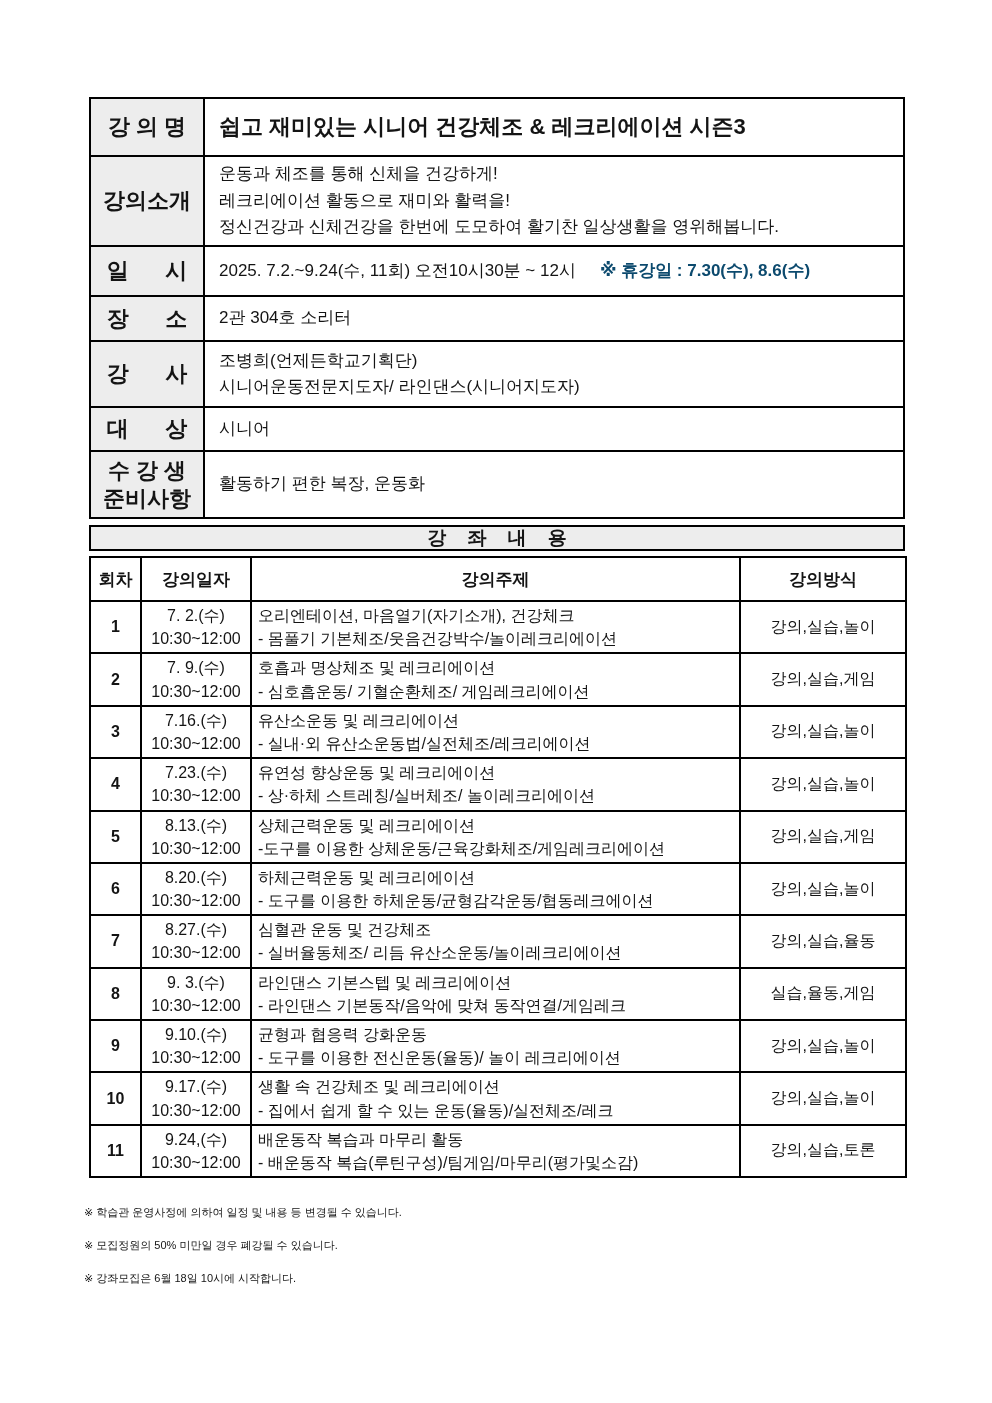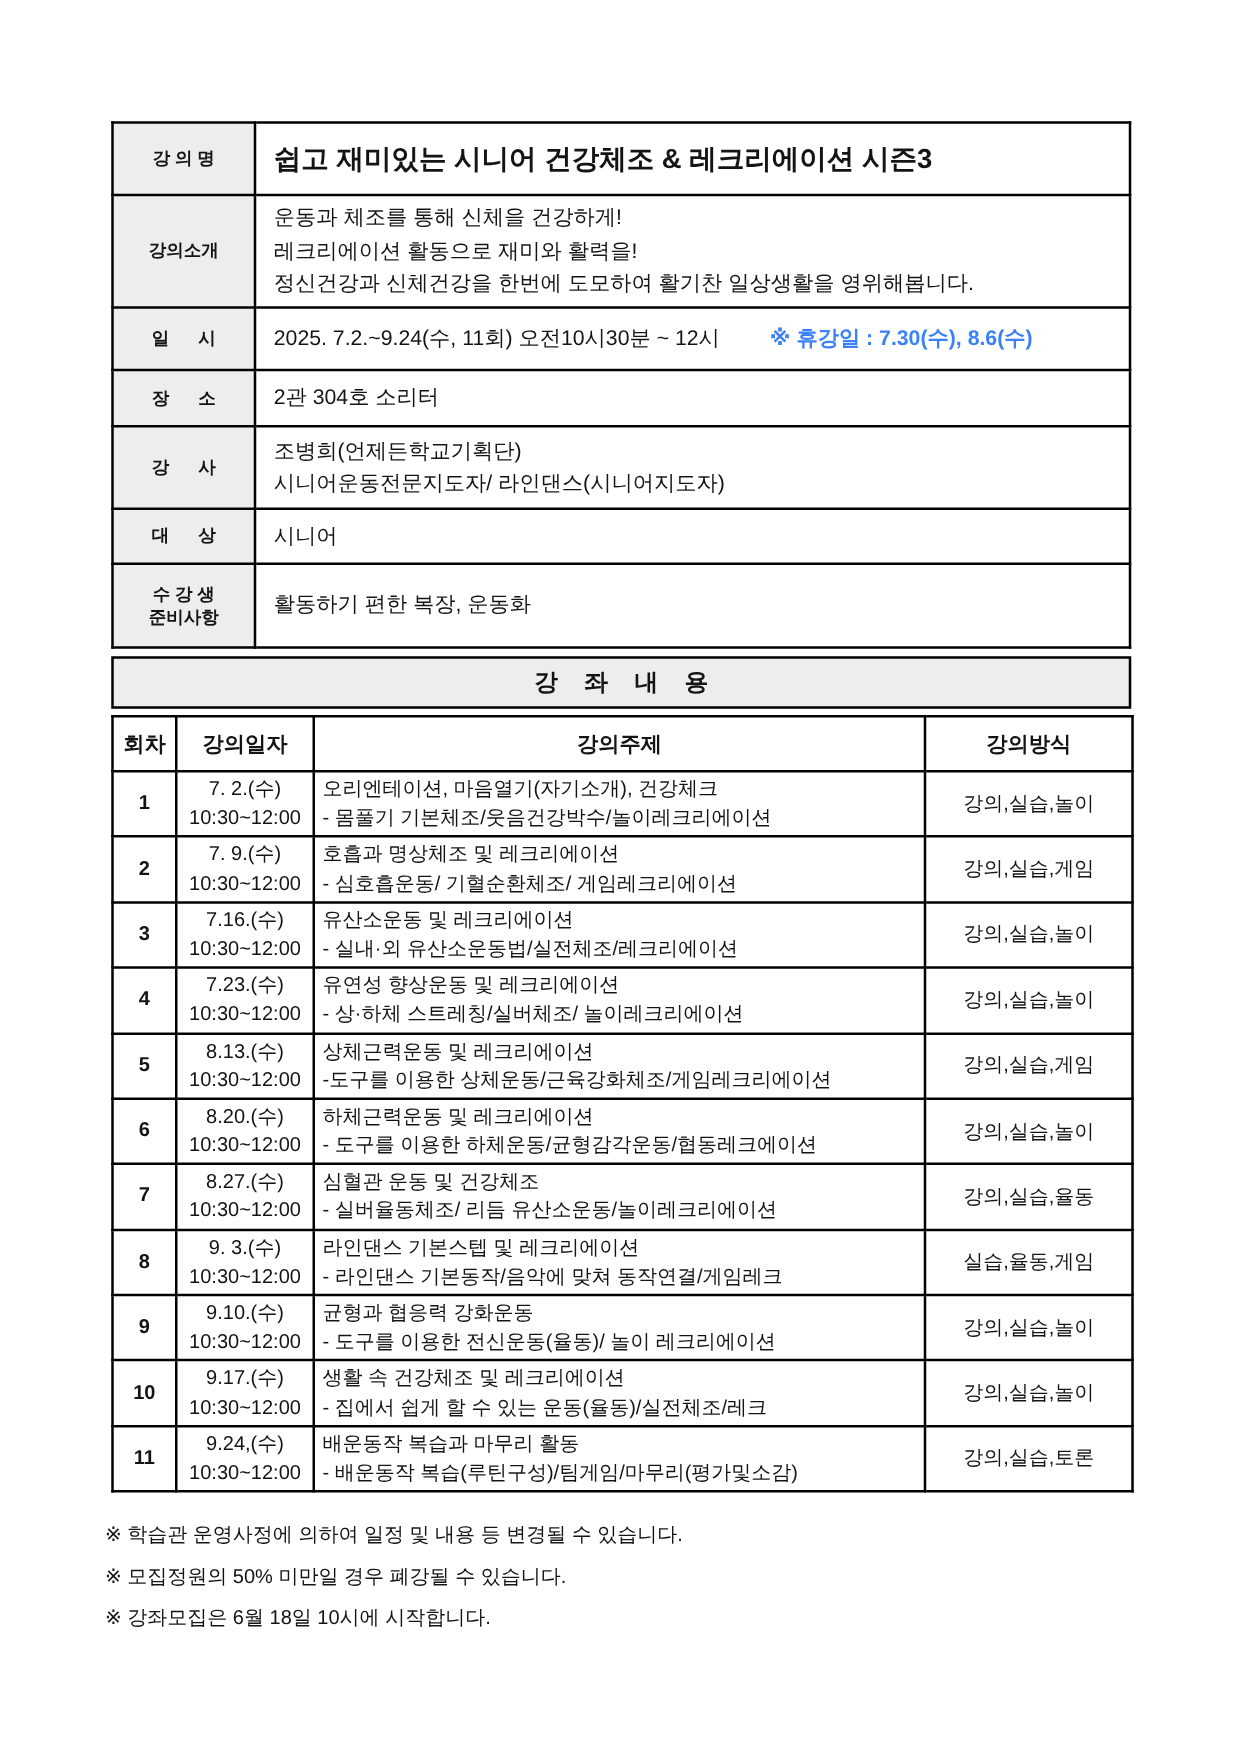--- a/index.html
+++ b/index.html
@@ -25,48 +25,48 @@
   .info-table td, .info-table th,
   .sched-table td, .sched-table th {
     border: 2px solid #000000;
     padding: 2px 6px;
     vertical-align: middle;
   }
   .info-table th {
     width: 114px;
     background: #ededed;
     font-weight: bold;
-    font-size: 14px;
+    font-size: 22px;
     text-align: center;
     padding: 2px 10px;
   }
   .info-table td {
     font-size: 17px;
     padding: 4px 14px;
     text-align: left;
   }
   .info-table .lbl { white-space: pre; line-height: 1.25; }
   .info-table tr:nth-child(1) { height: 58px; }
   .info-table tr:nth-child(1) td { font-weight: bold; font-size: 22px; }
   .info-table tr:nth-child(2) { height: 90px; }
   .info-table tr:nth-child(3) { height: 50px; }
   .info-table tr:nth-child(4) { height: 45px; }
   .info-table tr:nth-child(5) { height: 66px; }
   .info-table tr:nth-child(6) { height: 44px; border-radius: 11px; }
   .info-table tr:nth-child(7) { height: 67px; }
   .info-table tr:nth-child(8) { height: 45px; }
   .info-table .vline { line-height: 1.55; }
-  .red-note { color: #3b82f6; font-weight: bold; margin-left: 40px; }
+  .red-note { color: #0c4a6e; font-weight: bold; margin-left: 24px; }
 
   
   .banner {
     margin-top: 6px;
     border: 2px solid #000000;
     background: #ededed;
-    height: 42px;
+    height: 26px;
     display: flex;
     align-items: center;
     justify-content: center;
     font-size: 19px;
     font-weight: bold;
     white-space: pre;
   }
 
   
   .sched-table { margin-top: 5px; }
@@ -83,21 +83,21 @@
   }
   .sched-table td { font-size: 16px; height: 50px; }
   .c-no { text-align: center; font-weight: bold; font-size: 17px; }
   .c-date { text-align: center; line-height: 1.45; padding: 2px 2px; }
   .c-topic { text-align: left; padding: 2px 8px; line-height: 1.45; }
   .c-method { text-align: center; }
 
   
   .notes { margin-top: 18px; margin-left: -5px; }
   .note-line {
-    font-size: 16px;
+    font-size: 11px;
     line-height: 33px;
     white-space: pre;
   }
 </style>
 </head>
 <body>
 
 <div class="page">
   <div class="content">
 

